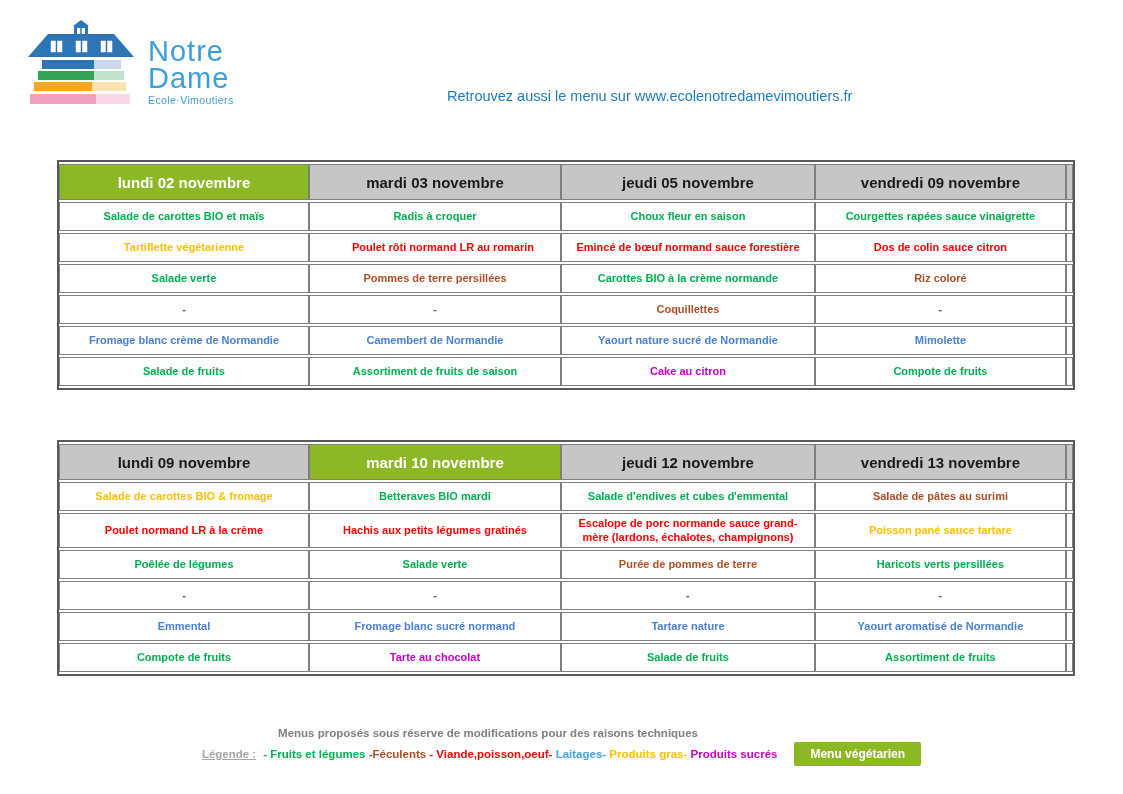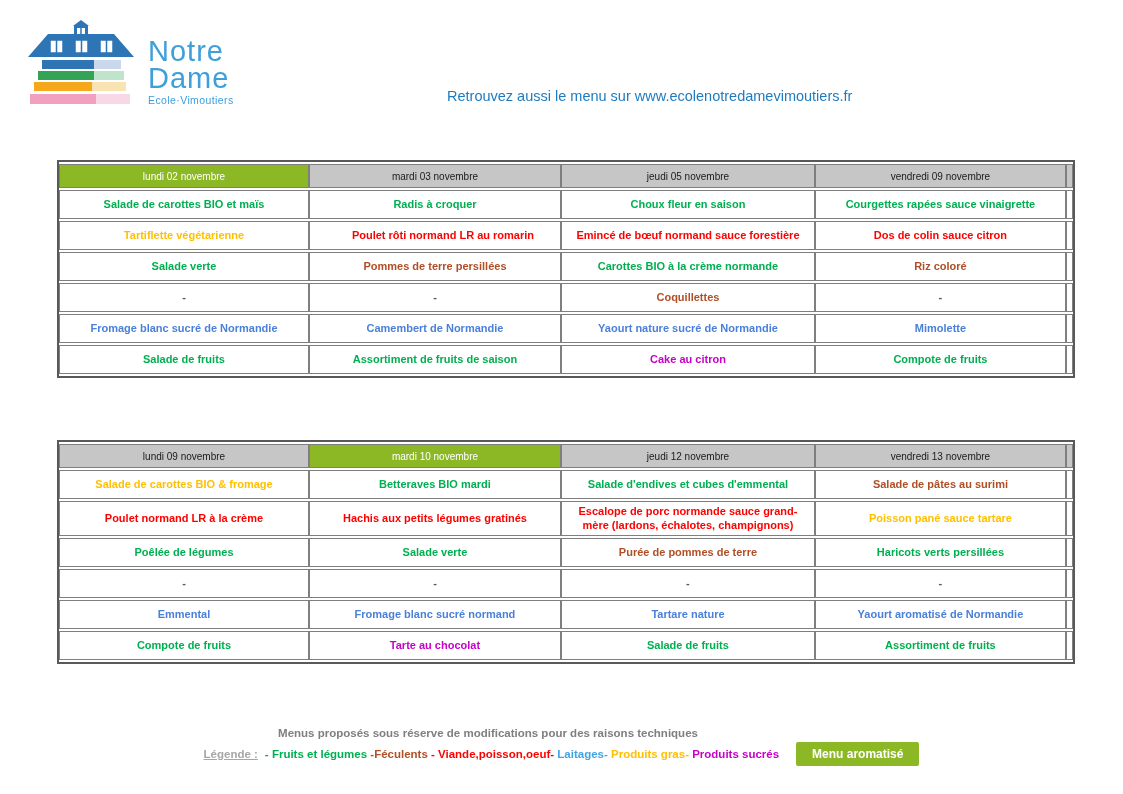--- a/index.html
+++ b/index.html
@@ -29,21 +29,21 @@
   .week1{top:160px;}
   .week2{top:440px;}
   table.menu{
     width:100%;border-collapse:separate;border-spacing:0 2px;table-layout:fixed;
   }
   table.menu th, table.menu td{
     border:1px solid #7f7f7f;text-align:center;vertical-align:middle;
     padding:2px 6px;box-sizing:border-box;overflow:hidden;
   }
   table.menu th.day{
-    height:24px;font-size:10px;font-weight:normal;color:#1a1a1a;
+    height:36px;font-size:15px;font-weight:bold;color:#1a1a1a;
     background:var(--header-gray,#C6C6C6);
   }
   table.menu th.day.green{
     background:var(--header-green,#8DB826);color:#ffffff;
   }
   table.menu td{
     height:29px;font-size:11px;font-weight:bold;line-height:1.3;background:#fff;
   }
   table.menu .sliver{width:7px;padding:0;}
   table.menu th:nth-child(1){width:248px;}
@@ -144,21 +144,21 @@
             <td class="sliver"></td>
           </tr>
           <tr>
             <td style="color: rgb(89, 89, 89);">-</td>
             <td style="color: rgb(89, 89, 89);">-</td>
             <td style="color: rgb(176, 79, 38);">Coquillettes</td>
             <td style="color: rgb(89, 89, 89);">-</td>
             <td class="sliver"></td>
           </tr>
           <tr>
-            <td style="color: rgb(74, 128, 217);">Fromage blanc sucré de Normandie</td>
+            <td style="color: rgb(74, 128, 217);">Fromage blanc crème de Normandie</td>
             <td style="color: rgb(74, 128, 217);">Camembert de Normandie</td>
             <td style="color: rgb(74, 128, 217);">Yaourt nature sucré de Normandie</td>
             <td style="color: rgb(74, 128, 217);">Mimolette</td>
             <td class="sliver"></td>
           </tr>
           <tr>
             <td style="color: rgb(0, 176, 80);">Salade de fruits</td>
             <td style="color: rgb(0, 176, 80);">Assortiment de fruits de saison</td>
             <td style="color: rgb(200, 0, 200);">Cake au citron</td>
             <td style="color: rgb(0, 176, 80);">Compote de fruits</td>
@@ -223,16 +223,16 @@
             <td class="sliver"></td>
           </tr>
         </tbody>
       </table>
   </div>
 
   <div class="footer-note">Menus proposés sous réserve de modifications pour des raisons techniques</div>
   <div class="legend-row">
     <span class="legend-label">Légende :</span>
     <span id="legend-items"><span class="legend-item" style="color: rgb(0, 176, 80);">- Fruits et légumes </span><span class="legend-item" style="color: rgb(176, 79, 38);">-Féculents </span><span class="legend-item" style="color: rgb(255, 0, 0);">- Viande,poisson,oeuf- </span><span class="legend-item" style="color: rgb(63, 163, 230);">Laitages- </span><span class="legend-item" style="color: rgb(255, 192, 0);">Produits gras- </span><span class="legend-item" style="color: rgb(200, 0, 200);">Produits sucrés </span></span>
-    <span class="veg-button">Menu aromatisé</span>
+    <span class="veg-button">Menu végétarien</span>
   </div>
 
 </div>
 
 </body></html>

